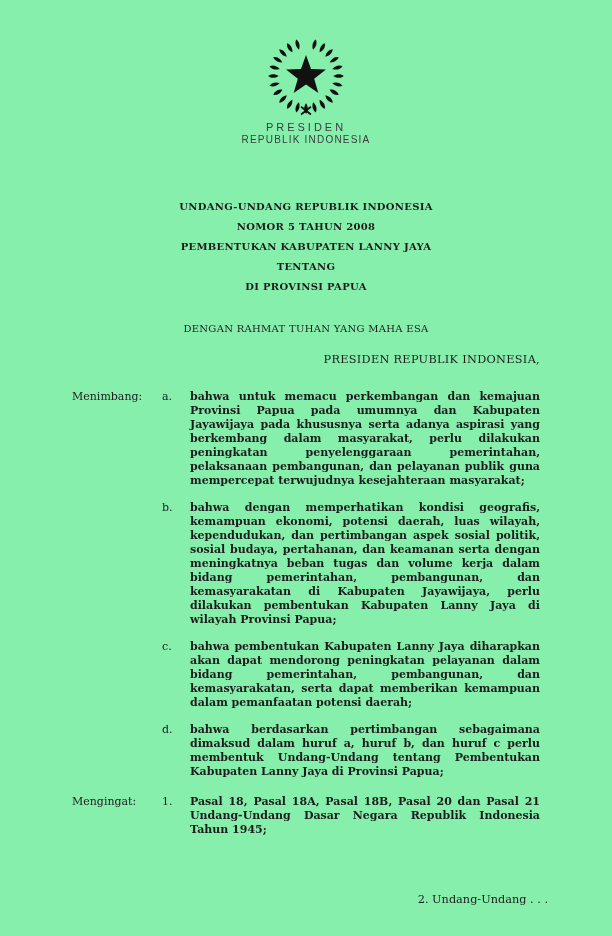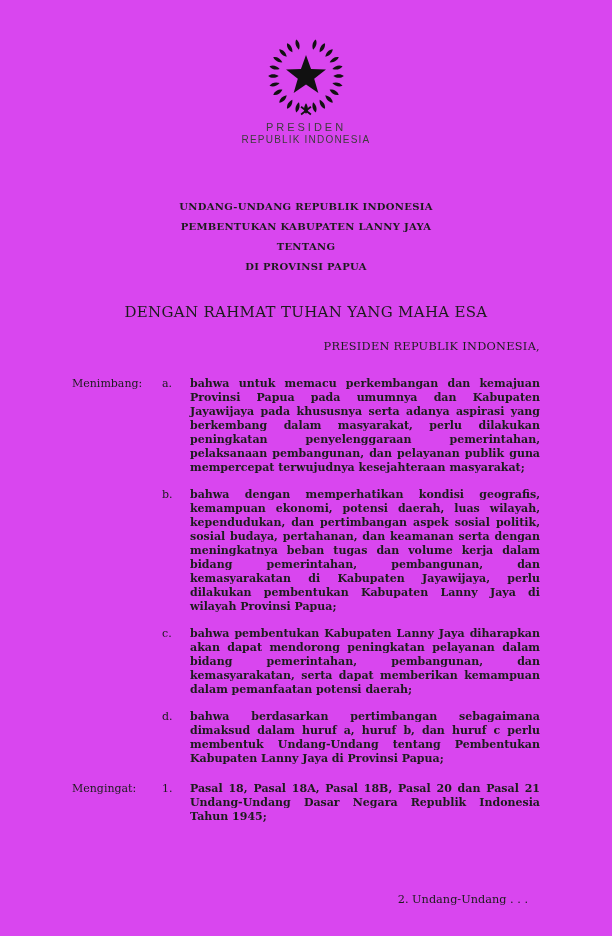--- a/index.html
+++ b/index.html
@@ -1,19 +1,19 @@
 <!DOCTYPE html>
 <html><head>
 <meta charset="utf-8">
 <style>
   html, body { margin: 0; padding: 0; background: #ffffff; }
   .page {
     width: 612px;
     height: 936px;
-    background: #d946ef;
+    background: #86efac;
     box-sizing: border-box;
     padding: 34px 72px 0 72px;
     position: relative;
     overflow: hidden;
     font-family: "DejaVu Serif", serif;
     color: #1c1c1c;
   }
   
   .seal { text-align: center; }
   .seal svg { display: block; margin: 0 auto; width: 86px; height: 84px; }
@@ -32,40 +32,40 @@
     text-align: center;
     margin-top: 52px;
     font-weight: bold;
     font-size: 10px;
     line-height: 20px;
     letter-spacing: 0.3px;
   }
   .grace-line {
     text-align: center;
     margin-top: 26px;
-    font-size: 15px;
+    font-size: 10px;
     letter-spacing: 0.3px;
   }
   .president-line {
     text-align: right;
     margin-top: 19px;
     font-size: 11.3px;
     letter-spacing: 0.3px;
   }
   
   .doc-body { margin-top: 24px; font-size: 11px; line-height: 14px; }
   .row { display: flex; align-items: flex-start; }
   .col-label { flex: 0 0 90px; width: 90px; }
   .col-marker { flex: 0 0 28px; width: 28px; }
   .col-text { flex: 1; text-align: justify; font-weight: bold; }
   .item + .item { margin-top: 13px; }
   .mengingat { margin-top: 16px; }
   .catchword {
     position: absolute;
-    right: 84px;
+    right: 64px;
     bottom: 30px;
     font-size: 11.3px;
   }
 </style>
 </head>
 <body>
 
 <div class="page">
 
   <div class="seal">
@@ -100,20 +100,21 @@
         </g>
       <path d="M60 30 L67.23 50.05 L88.53 50.73 L71.70 63.80 L77.63 84.27 L60 72.3 L42.37 84.27 L48.30 63.80 L31.47 50.73 L52.77 50.05 Z" fill="#111111"></path>
       <path d="M53 104 L67 115 M67 104 L53 115" stroke="#111111" stroke-width="2.5" fill="none"></path>
     </svg>
     <div class="seal-line1">PRESIDEN</div>
     <div class="seal-line2">REPUBLIK INDONESIA</div>
   </div>
 
   <div class="title-block">
     <div>UNDANG-UNDANG REPUBLIK INDONESIA</div>
+    <div>NOMOR 5 TAHUN 2008</div>
     <div>PEMBENTUKAN KABUPATEN LANNY JAYA</div>
     <div>TENTANG</div>
     <div>DI PROVINSI PAPUA</div>
   </div>
 
   <div class="grace-line">DENGAN RAHMAT TUHAN YANG MAHA ESA</div>
   <div class="president-line">PRESIDEN REPUBLIK INDONESIA,</div>
 
   <div class="doc-body">
 

